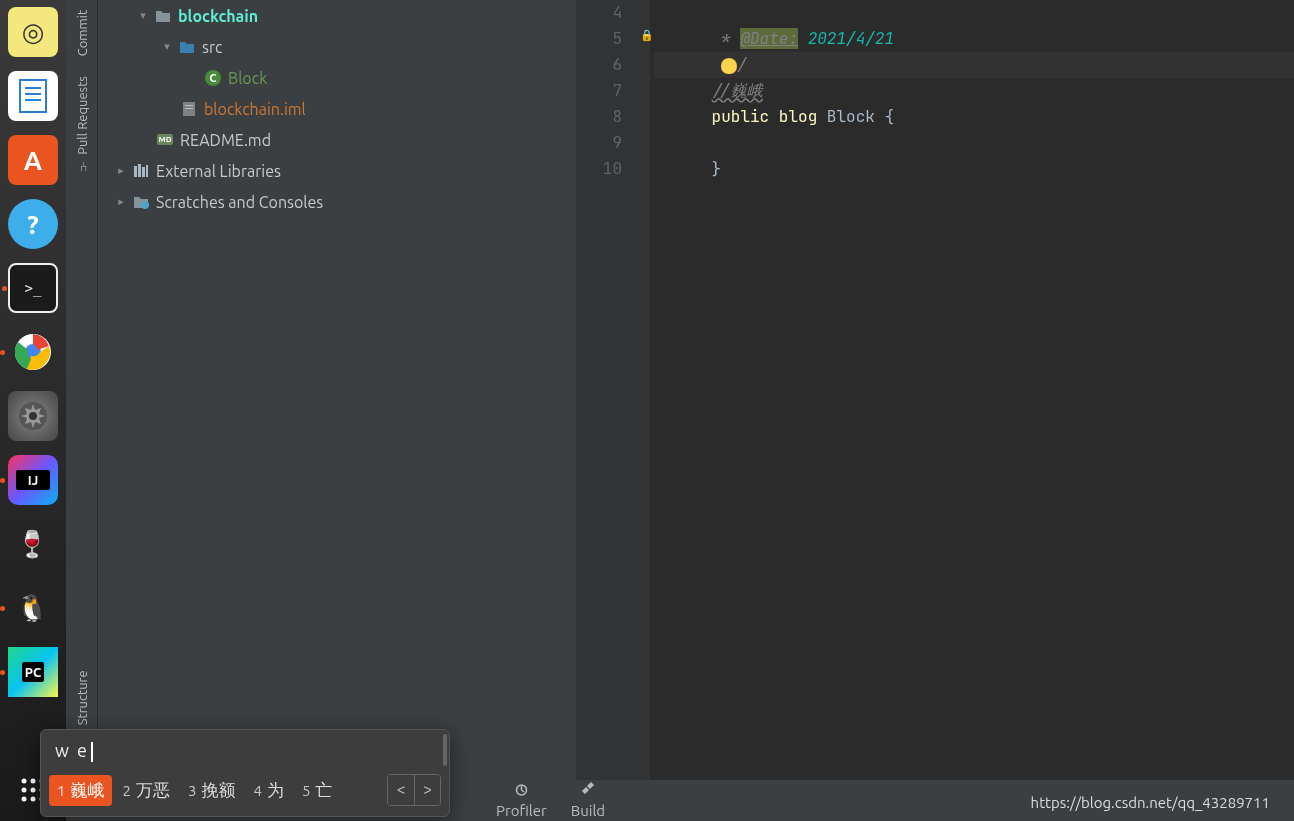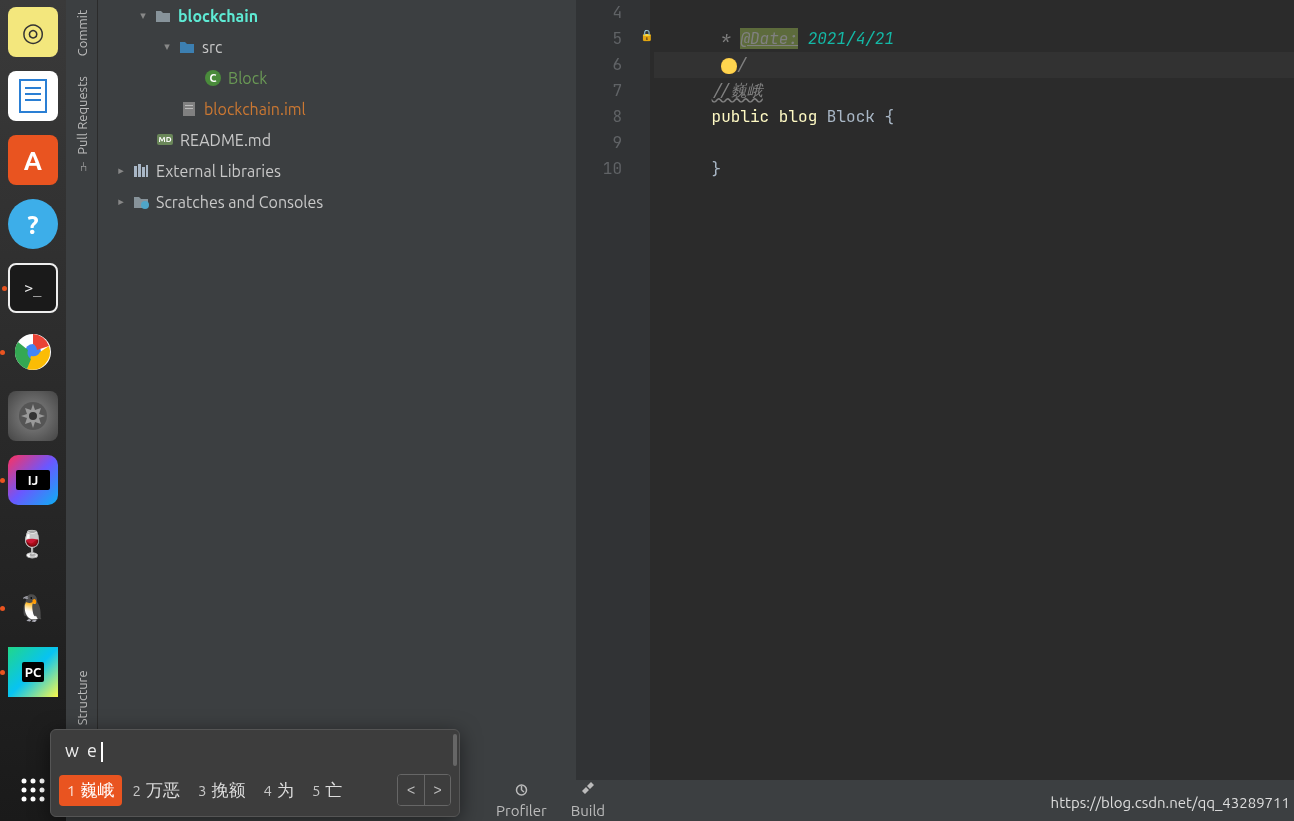--- a/index.html
+++ b/index.html
@@ -176,27 +176,27 @@
 .bottom-btn {
   display: flex;
   align-items: center;
   gap: 2px;
   padding: 6px 12px;
   cursor: pointer;
   flex-direction: column;
 }
 .watermark {
   position: absolute;
-  right: 4px; bottom: 10px;
+  right: 24px; bottom: 10px;
   color: #ddd;
   font-size: 15px;
 }
 .ime-popup {
   position: absolute;
-  left: 50px; bottom: 4px;
+  left: 40px; bottom: 4px;
   width: 410px;
   background: #3d3d3d;
   border: 1px solid #555;
   border-radius: 6px;
   box-shadow: 0 4px 20px rgba(0,0,0,0.5);
   color: #ddd;
 }
 .ime-input {
   padding: 10px 14px 6px;
   font-size: 18px;

